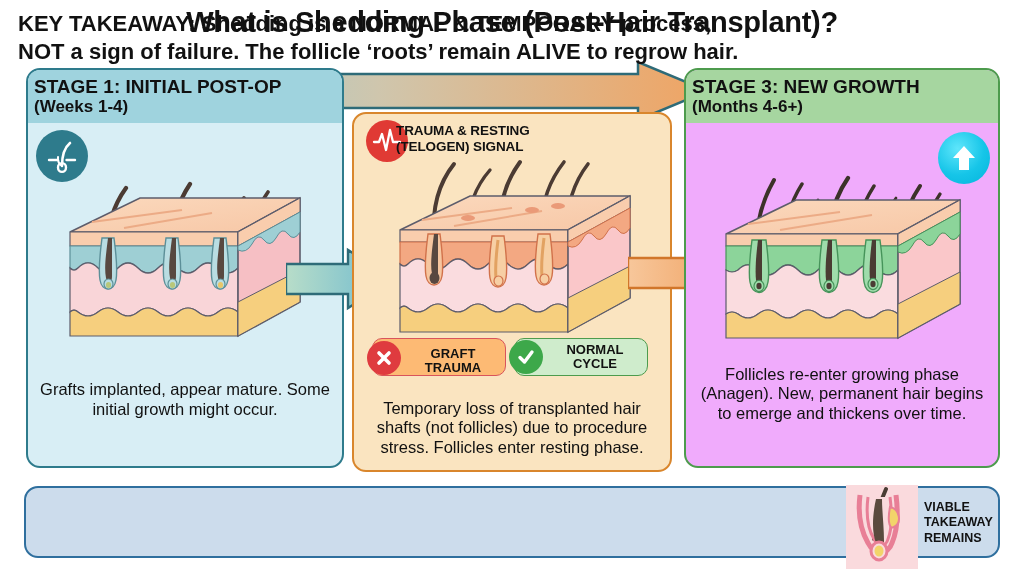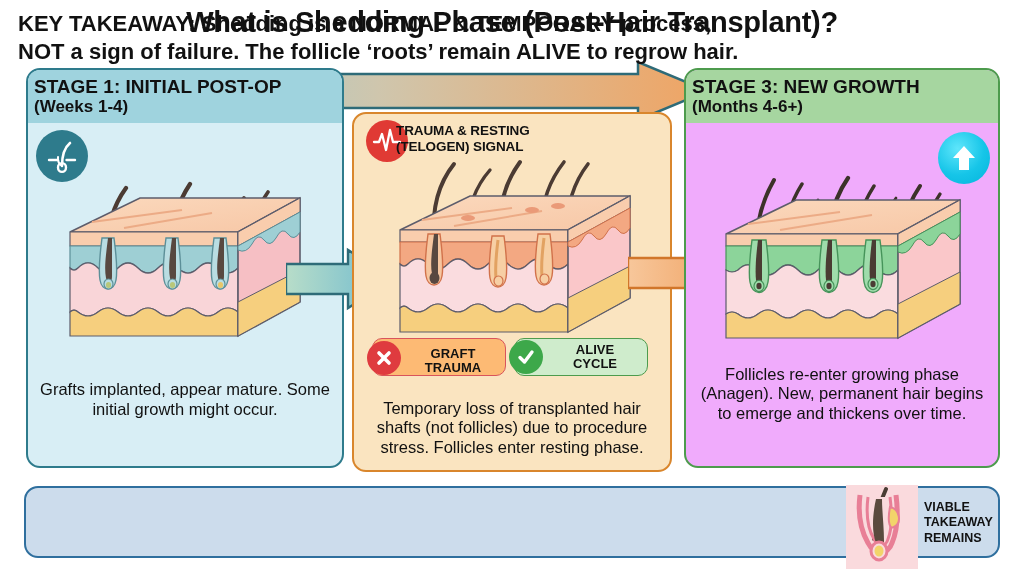--- a/index.html
+++ b/index.html
@@ -443,21 +443,21 @@
     </div>
   </div>
 
   <div class="pill-badge" id="badge-normal-cycle">
     <div class="pill-circle">
       <svg width="22" height="22" viewBox="0 0 22 22">
         <polyline points="5,11.5 9.5,16 17,6" fill="none" stroke="#ffffff" stroke-width="3.4" stroke-linecap="round" stroke-linejoin="round"></polyline>
       </svg>
     </div>
     <div class="pill-text">
-      <div>ALIVE</div>
+      <div>NORMAL</div>
       <div>CYCLE</div>
     </div>
   </div>
 
   <svg class="mid-arrow" id="arrow-2-3" viewBox="0 0 110 66" preserveAspectRatio="none">
     <defs>
       <linearGradient id="midGrad2" x1="0" y1="0" x2="1" y2="0">
         <stop offset="0%" stop-color="#f7c79b"></stop>
         <stop offset="100%" stop-color="#ef9f5e"></stop>
       </linearGradient>

